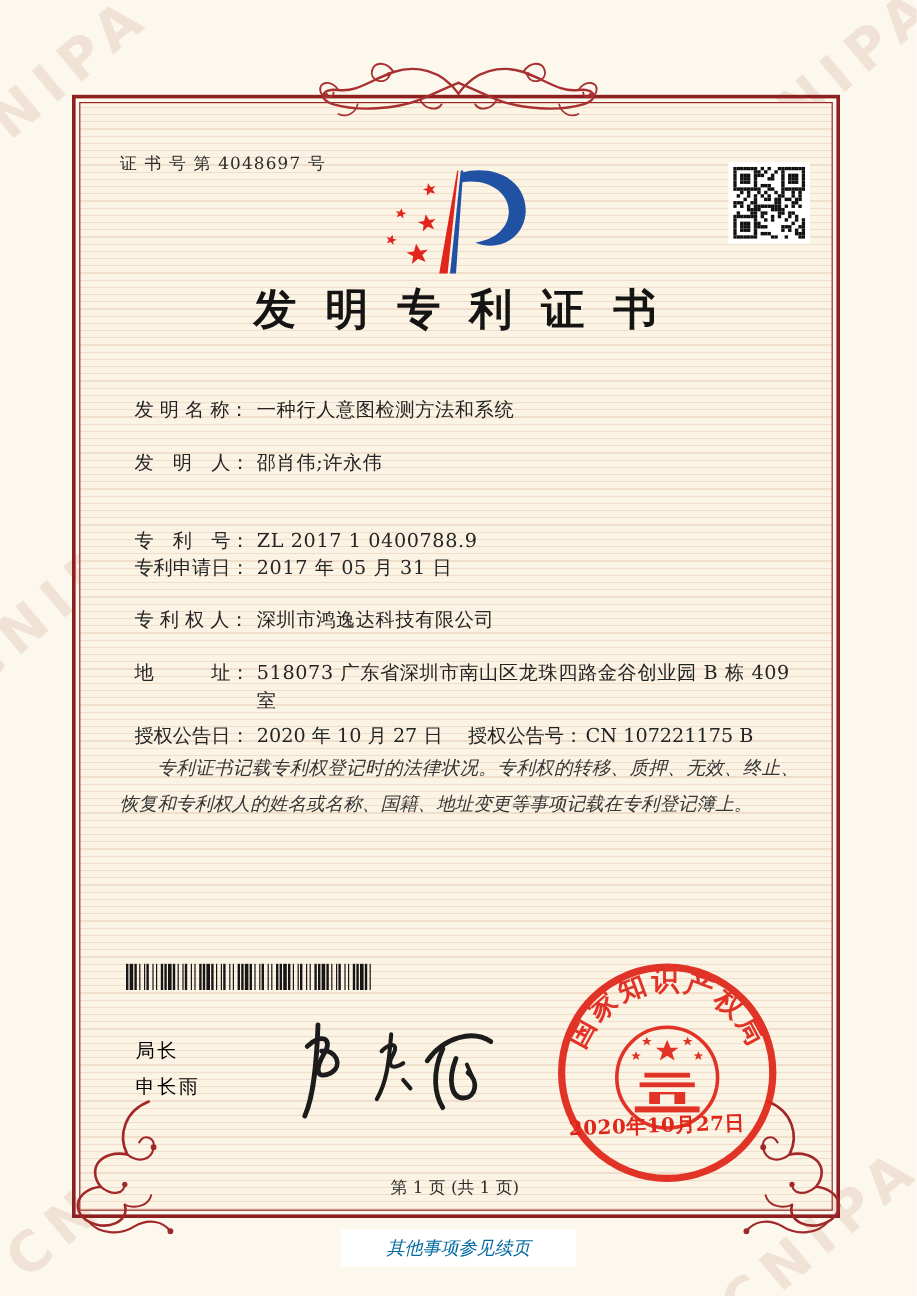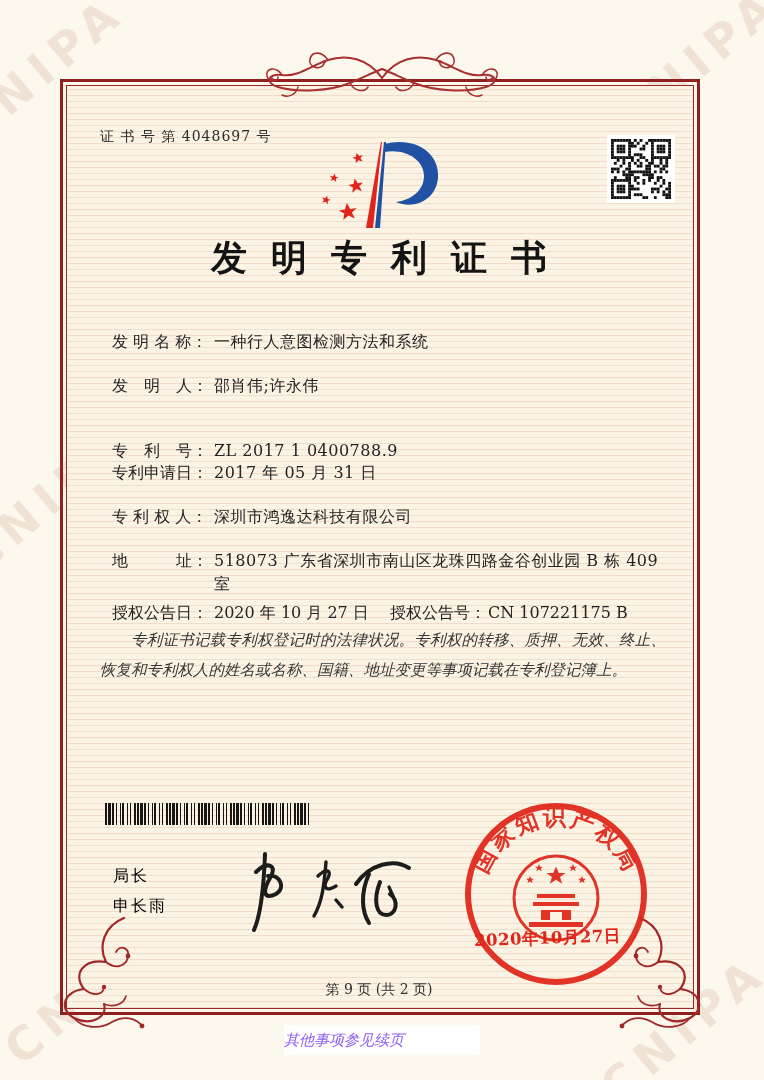--- a/index.html
+++ b/index.html
@@ -49,22 +49,22 @@
   .sig-svg{position:absolute; left:218px; top:842px;}
   .seal{position:absolute; left:460px; top:798px; width:192px; height:192px;}
   .seal-date{
     position:absolute; left:474px; top:927px; width:178px;
     font-size:16.5px; font-weight:bold; color:#df2418; letter-spacing:0.5px;
     transform:rotate(-2deg); white-space:nowrap;
   }
   .page-info{position:absolute; left:66px; top:981px; width:626px; text-align:center; font-size:14px; color:#2e2e2e;}
   .note-box{
     position:absolute; left:284px; top:1025px; width:196px; height:30px;
-    background:#ffffff; text-align:left; line-height:30px;
-    font-size:15px; font-style:italic; color:#8b5cf6;
+    background:#ffffff; text-align:center; line-height:30px;
+    font-size:15px; font-style:italic; color:#0369a1;
   }
   .orn{position:absolute; pointer-events:none;}
 </style>
 </head>
 <body>
 
 <div class="page">
 
   <div class="wm" style="left:-58px; top:42px;">CNIPA</div>
   <div class="wm" style="left:598px; top:34px;">CNIPA</div>
@@ -483,16 +483,16 @@
         <rect x="-19" y="-4" width="38" height="4"></rect>
         <rect x="-23" y="4" width="46" height="4"></rect>
         <rect x="-15" y="12" width="30" height="10"></rect>
         <rect x="-27" y="24" width="54" height="5"></rect>
         <rect x="-6" y="14" width="12" height="8" fill="#fbf3e4"></rect>
       </g>
     </g>
   </svg>
   <div class="seal-date">2020年10月27日</div>
 
-  <div class="page-info">第 9 页 (共 2 页)</div>
+  <div class="page-info">第 1 页 (共 1 页)</div>
   <div class="note-box">其他事项参见续页</div>
 
 </div>
 
 </body></html>

